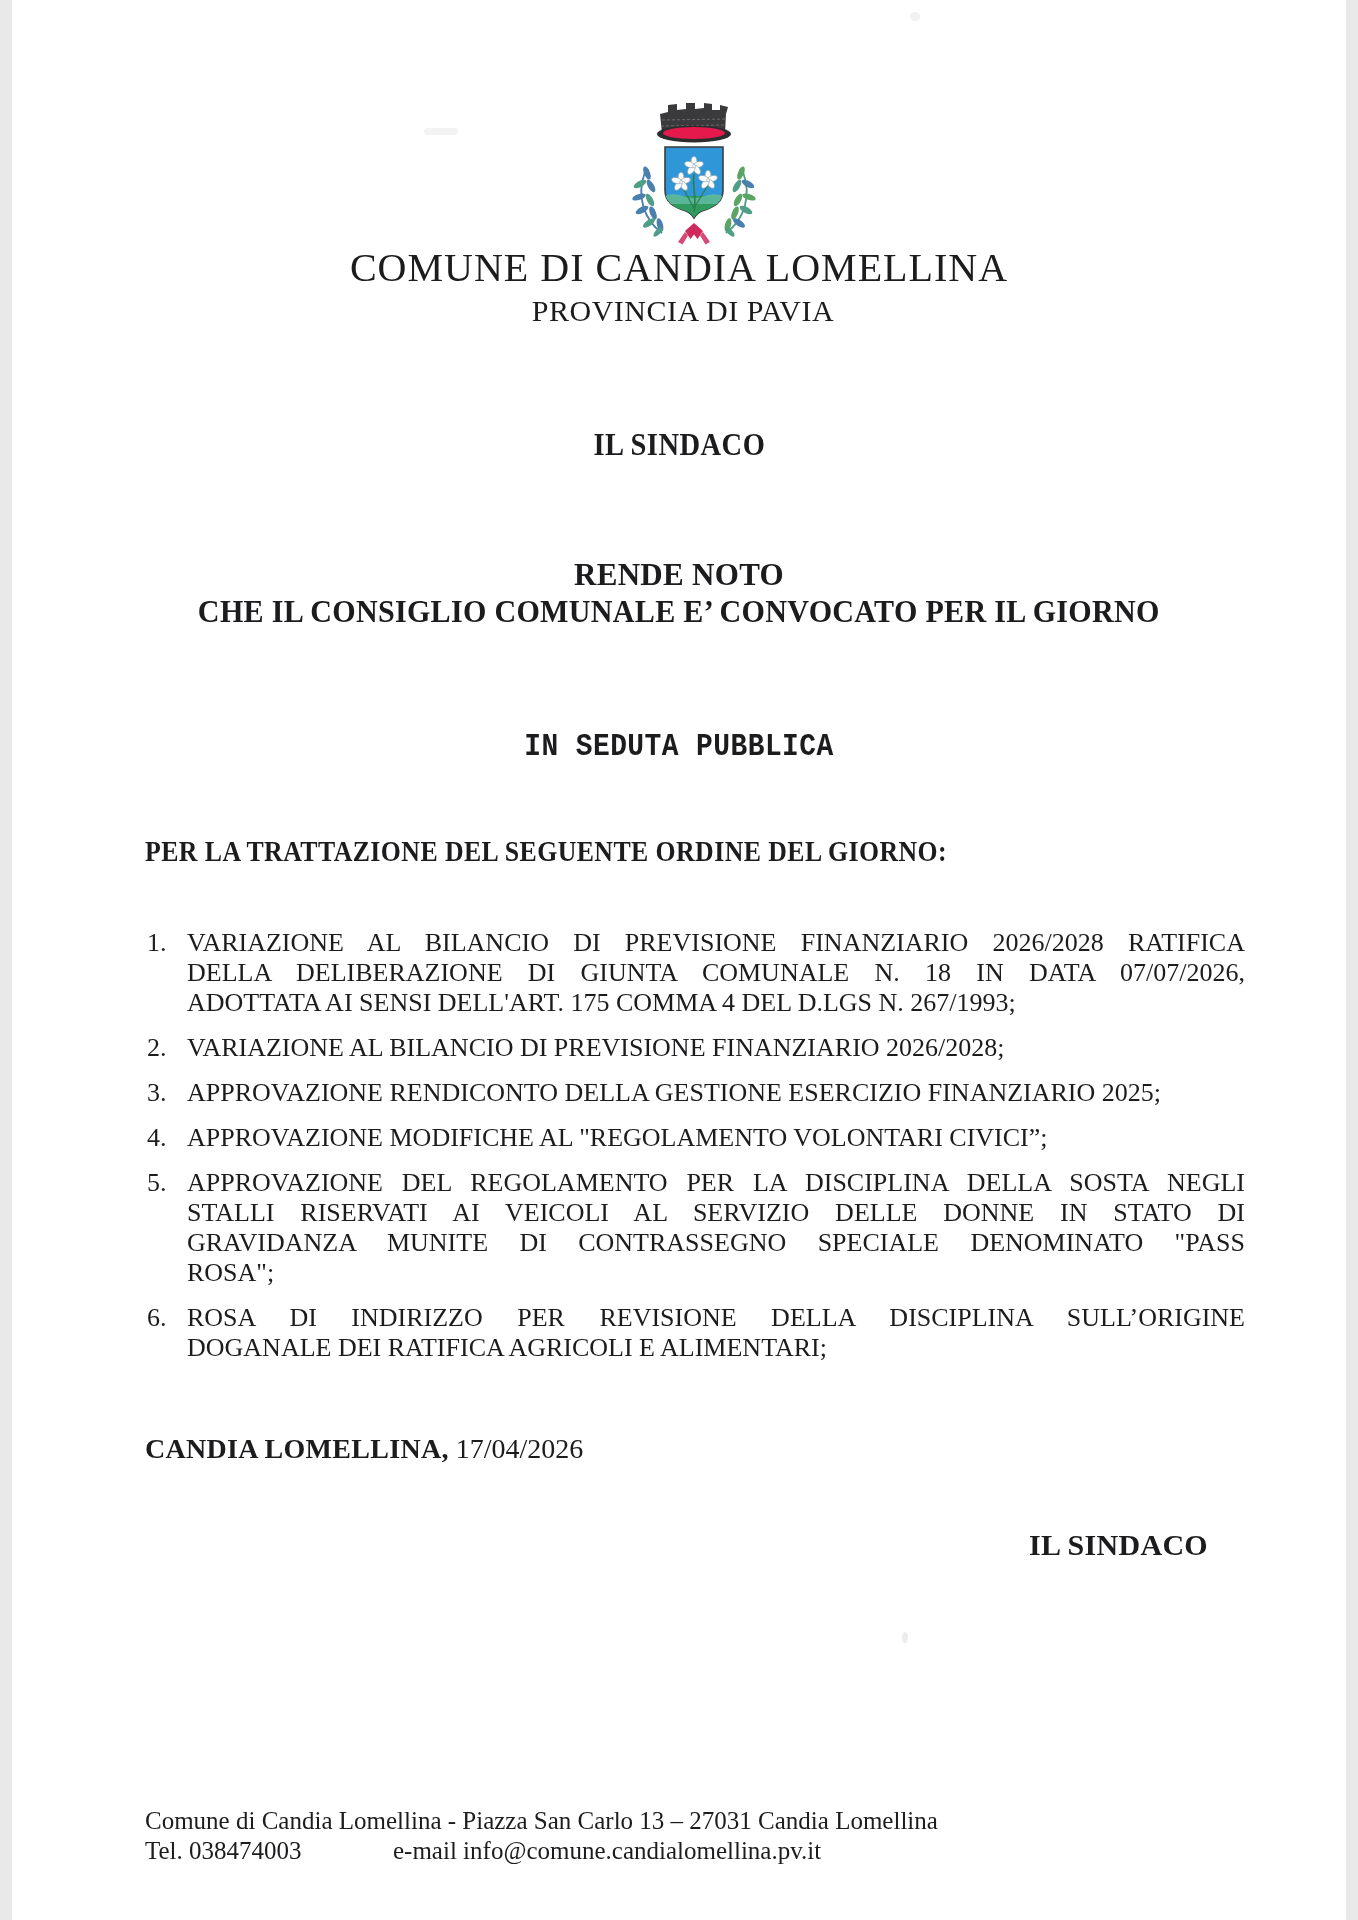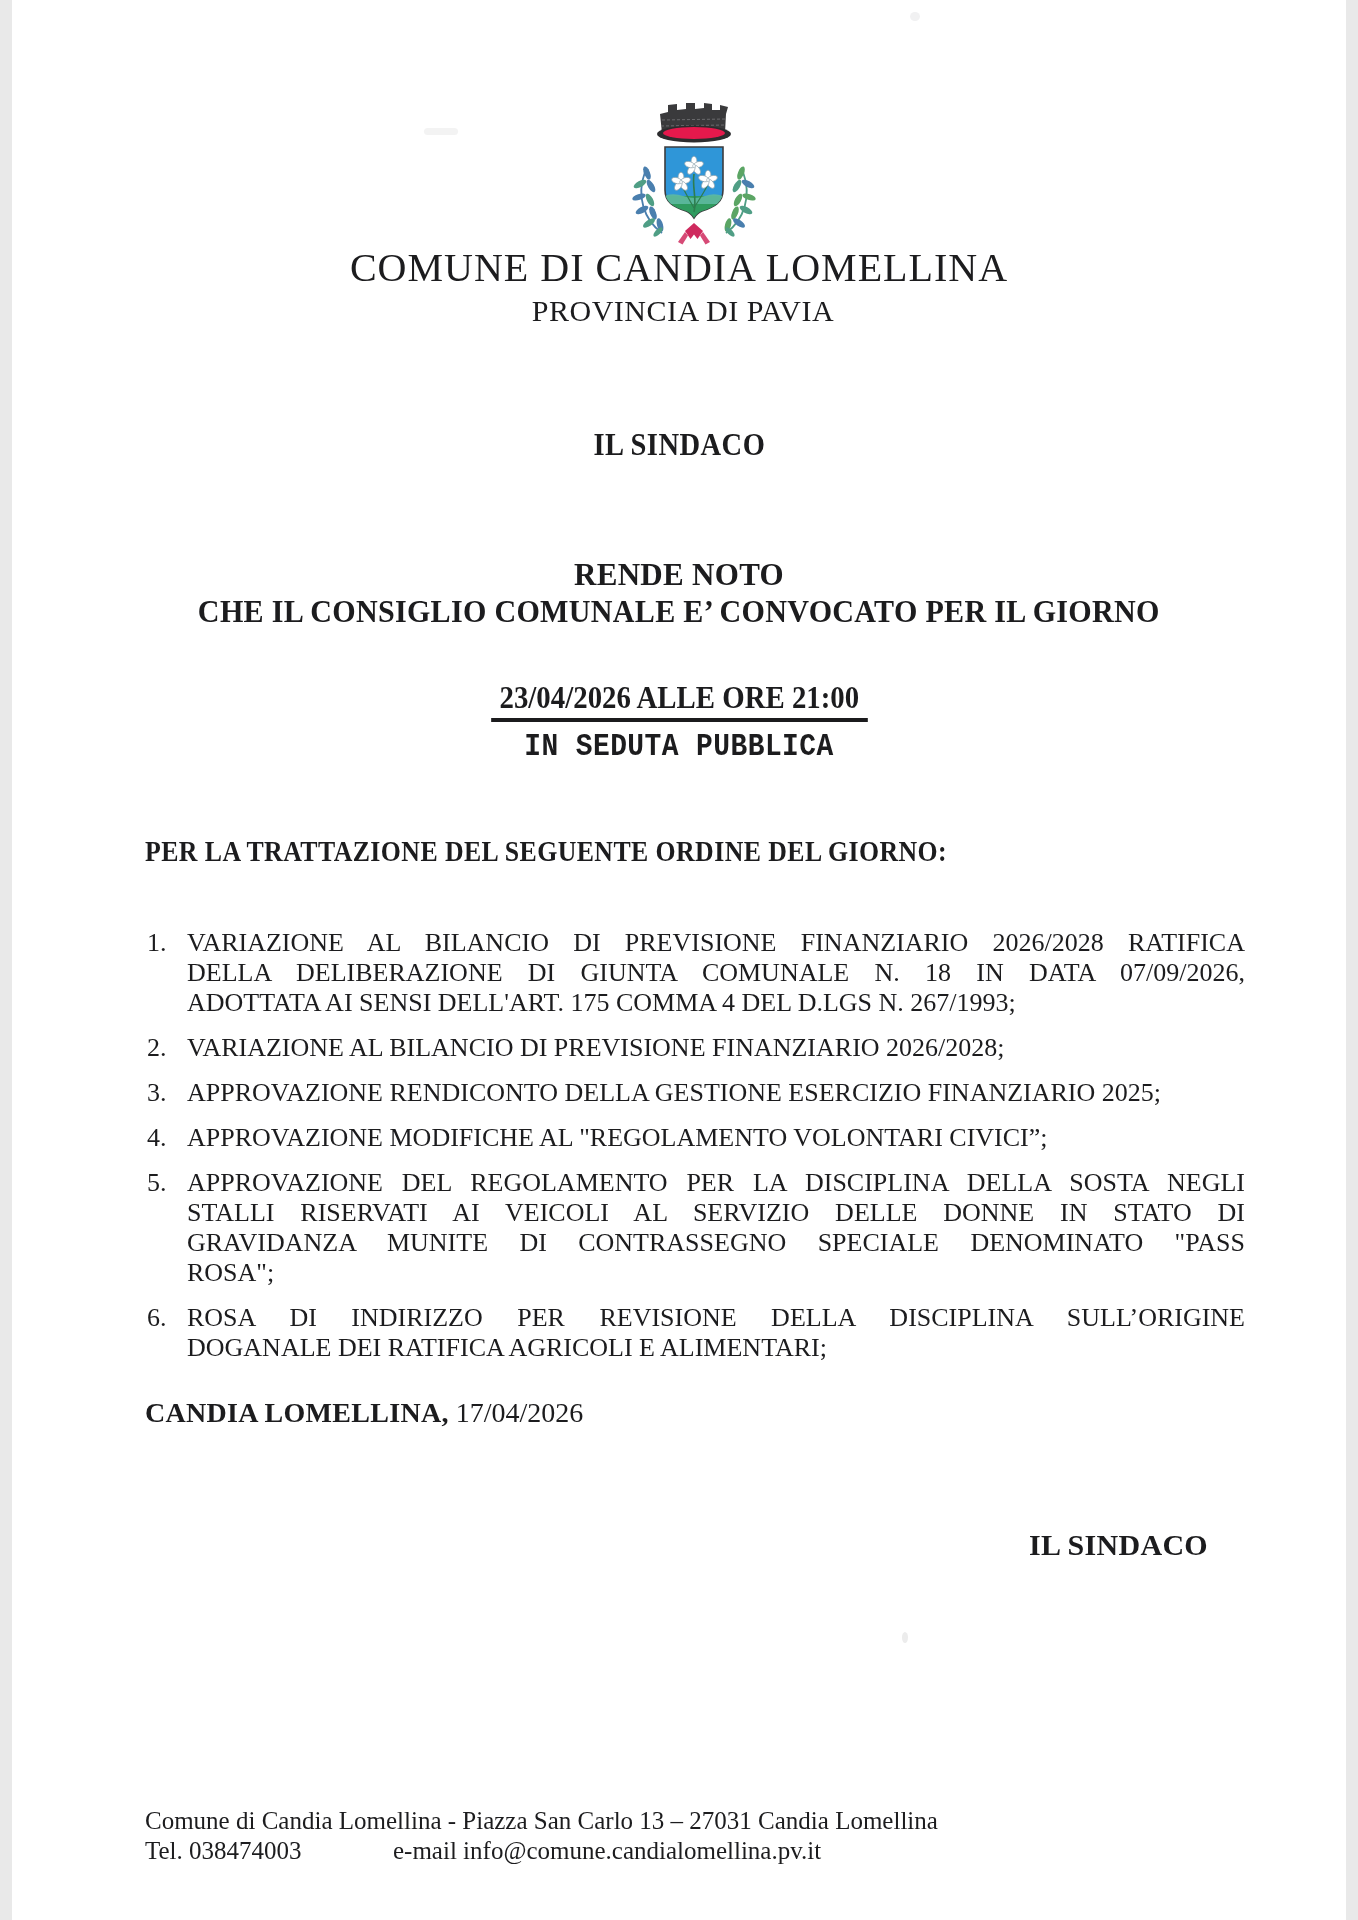--- a/index.html
+++ b/index.html
@@ -27,21 +27,21 @@
   .underlined{border-bottom:4px solid #1b1b1d;padding:0 9px 3px 9px;}
   .seduta{top:729px;font-size:31px;line-height:36px;letter-spacing:.5px;font-family:Liberation Mono, monospace;}
   .agendahead{left:133px;top:833px;font-size:30px;line-height:36px;letter-spacing:.5px;}
 
   .agenda{left:133px;top:928px;width:1100px;list-style:none;margin:0;padding:0;font-size:26px;line-height:30px;}
   .agenda li{position:relative;padding-left:42px;margin:0 0 15px 0;}
   .agenda .num{position:absolute;left:2px;top:0;}
   .jline{display:block;text-align:justify;text-align-last:justify;}
   .lline{display:block;text-align:left;}
 
-  .closing{left:133px;top:1396px;font-size:28px;line-height:34px;}
+  .closing{left:133px;top:1432px;font-size:28px;line-height:34px;}
   .closing .place{font-weight:bold;letter-spacing:.3px;}
   .signature{right:138px;top:1527px;font-size:30px;line-height:35px;text-align:center;font-weight:bold;letter-spacing:.3px;}
 
   .footer{left:133px;top:1806px;font-size:25px;line-height:30px;width:1100px;}
   .footer .tel{display:inline-block;width:248px;}
 
   .speck{position:absolute;border-radius:50%;}
   .speck.a{left:898px;top:12px;width:10px;height:9px;background:#f1f1f2;}
   .speck.b{left:412px;top:128px;width:34px;height:7px;background:#f3f3f3;border-radius:4px;}
   .speck.c{left:890px;top:1632px;width:6px;height:11px;background:#ececec;}
@@ -127,36 +127,33 @@
 
   <div class="abs ctr role bold">
     <span class="cond92">IL SINDACO</span>
   </div>
 
   <div class="abs ctr announce bold">
     <span>RENDE NOTO</span><br>
     <span class="cond97">CHE IL CONSIGLIO COMUNALE E’ CONVOCATO PER IL GIORNO</span>
   </div>
 
-  <div class="abs ctr datetime bold">
-    <span class="cond93"><span class="underlined">23/04/2026 ALLE ORE 21:00</span></span>
-  </div>
   <div class="abs ctr seduta bold">
     <span class="cond90">IN SEDUTA PUBBLICA</span>
   </div>
 
   <div class="abs agendahead bold">
     <span class="condL">PER LA TRATTAZIONE DEL SEGUENTE ORDINE DEL GIORNO:</span>
   </div>
 
   <ol class="abs agenda">
     <li>
       <span class="num">1.</span>
       <span class="jline">VARIAZIONE AL BILANCIO DI PREVISIONE FINANZIARIO 2026/2028 RATIFICA</span>
-      <span class="jline">DELLA DELIBERAZIONE DI GIUNTA COMUNALE N. 18 IN DATA 07/09/2026,</span>
+      <span class="jline">DELLA DELIBERAZIONE DI GIUNTA COMUNALE N. 18 IN DATA 07/07/2026,</span>
       <span class="lline">ADOTTATA AI SENSI DELL'ART. 175 COMMA 4 DEL D.LGS N. 267/1993;</span>
     </li>
     <li>
       <span class="num">2.</span>
       <span class="lline">VARIAZIONE AL BILANCIO DI PREVISIONE FINANZIARIO 2026/2028;</span>
     </li>
     <li>
       <span class="num">3.</span>
       <span class="lline">APPROVAZIONE RENDICONTO DELLA GESTIONE ESERCIZIO FINANZIARIO 2025;</span>
     </li>

